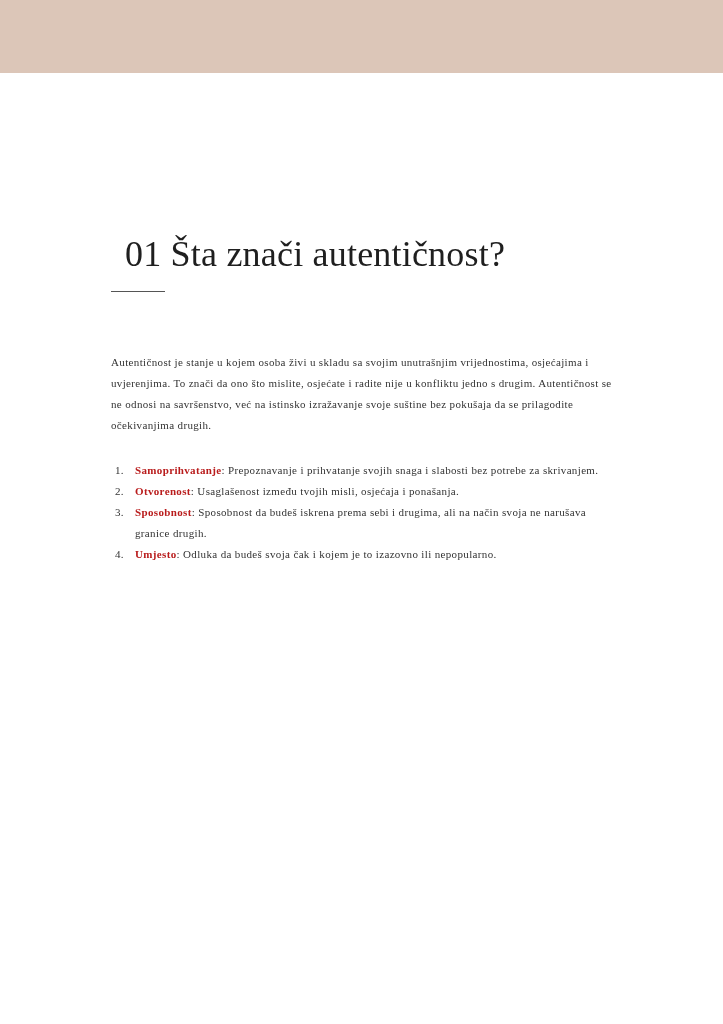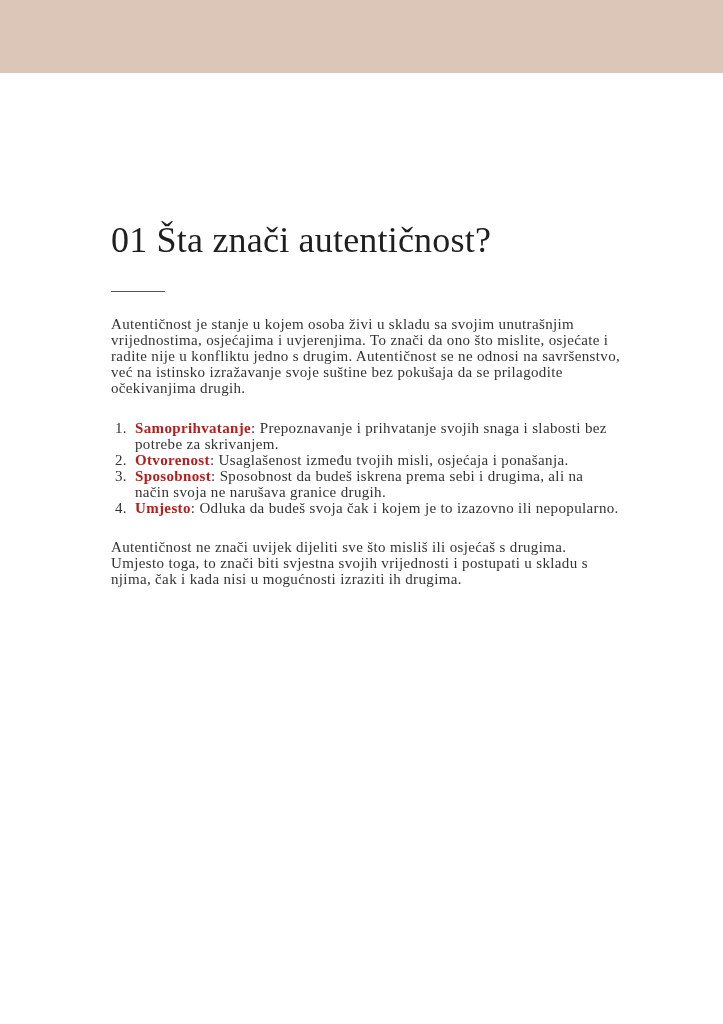--- a/index.html
+++ b/index.html
@@ -3,24 +3,24 @@
 <meta charset="utf-8">
 <style>
   html, body { margin: 0; padding: 0; }
   body {
     width: 723px; height: 1024px; background: #ffffff; position: relative; overflow: hidden;
     font-family: "Liberation Serif", "DejaVu Serif", serif; color: #2b2b2b;
   }
   .banner { position: absolute; left: 0; top: 0; width: 723px; height: 73px; background: #dcc6b8; }
   .content { position: absolute; left: 111px; top: 218px; width: 510px; }
   h1 {
-    margin: 0; font-weight: 400; font-size: 36px; line-height: 44px; color: #1f1f1f; letter-spacing: 0.2px;
+    margin: 14px; font-weight: 400; font-size: 36px; line-height: 44px; color: #1f1f1f; letter-spacing: 0.2px;
   }
   .divider { position: absolute; left: 111px; top: 291px; width: 54px; height: 0; border-top: 1.5px solid #555; }
-  .body-text { position: absolute; left: 111px; top: 316px; width: 510px; font-size: 15px; line-height: 16px; color: #333; letter-spacing: 0.35px; }
+  .body-text { position: absolute; left: 111px; top: 352px; width: 510px; font-size: 11px; line-height: 21px; color: #333; letter-spacing: 0.35px; }
   p { margin: 0; }
   .gap { height: 23.5px; }
   ol { margin: 0; padding: 0; list-style: none; }
   ol li { position: relative; padding-left: 20px; margin-left: 4px; }
   ol li .num { position: absolute; left: 0; }
   b { font-weight: 700; color: #b91c1c; }
 </style>
 </head>
 <body>
 
@@ -35,14 +35,13 @@
 <div class="body-text">
   <p>Autentičnost je stanje u kojem osoba živi u skladu sa svojim unutrašnjim vrijednostima, osjećajima i uvjerenjima. To znači da ono što mislite, osjećate i radite nije u konfliktu jedno s drugim. Autentičnost se ne odnosi na savršenstvo, već na istinsko izražavanje svoje suštine bez pokušaja da se prilagodite očekivanjima drugih.</p>
   <div class="gap"></div>
   <ol>
     <li><span class="num">1.</span><b>Samoprihvatanje</b><span>: Prepoznavanje i prihvatanje svojih snaga i slabosti bez potrebe za skrivanjem.</span></li>
     <li><span class="num">2.</span><b>Otvorenost</b><span>: Usaglašenost između tvojih misli, osjećaja i ponašanja.</span></li>
     <li><span class="num">3.</span><b>Sposobnost</b><span>: Sposobnost da budeš iskrena prema sebi i drugima, ali na način svoja ne narušava granice drugih.</span></li>
     <li><span class="num">4.</span><b>Umjesto</b><span>: Odluka da budeš svoja čak i kojem je to izazovno ili nepopularno.</span></li>
   </ol>
   <div class="gap"></div>
-  <p>Autentičnost ne znači uvijek dijeliti sve što misliš ili osjećaš s drugima. Umjesto toga, to znači biti svjestna svojih vrijednosti i postupati u skladu s njima, čak i kada nisi u mogućnosti izraziti ih drugima.</p>
 </div>
 
 </body></html>

